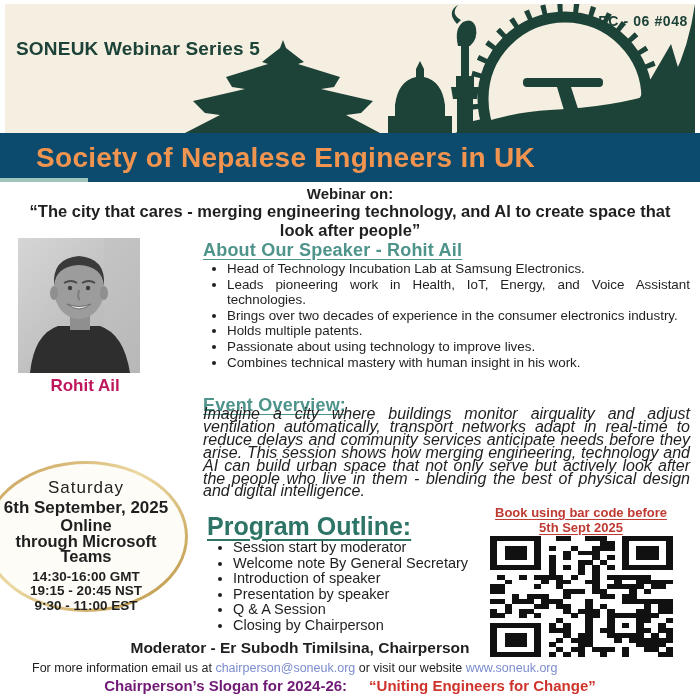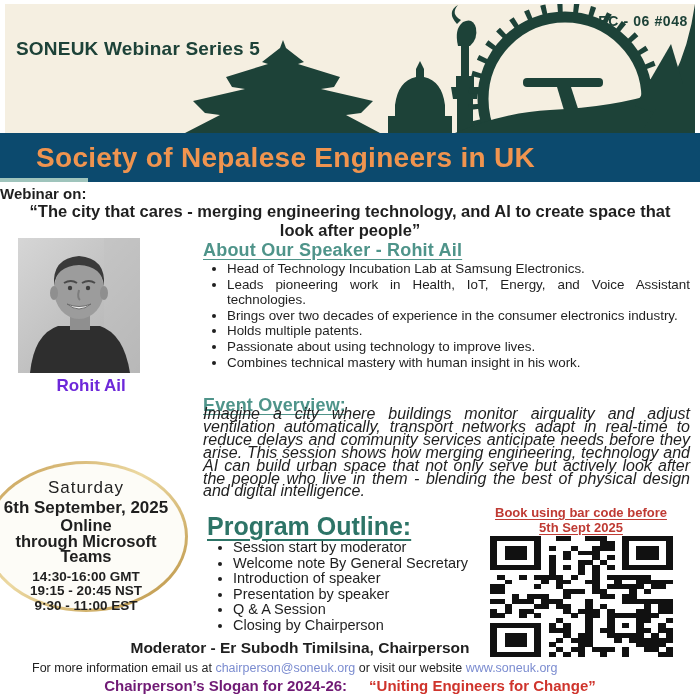--- a/index.html
+++ b/index.html
@@ -12,28 +12,28 @@
   #series-title{position:absolute;left:11px;top:34px;font-size:19px;font-weight:bold;color:#1d4238;letter-spacing:.2px;}
   #issue-code{position:absolute;right:7px;top:9px;font-size:14px;font-weight:bold;color:#1d4238;letter-spacing:.6px;}
 
   
   #banner{position:absolute;left:0;top:133px;width:700px;height:49px;background:#0c4a6e;
           display:flex;align-items:center;justify-content:flex-start;padding-left:36px;}
   #banner .txt{font-size:28px;font-weight:bold;color:#f0944f;letter-spacing:.3px;white-space:nowrap;}
   #banner-edge{position:absolute;left:0;top:178px;width:88px;height:4px;background:#9fc4bc;}
 
   
-  #webinar-label{position:absolute;left:0;top:185px;width:700px;text-align:left;font-size:15px;font-weight:bold;}
+  #webinar-label{position:absolute;left:0;top:185px;width:700px;text-align:center;font-size:15px;font-weight:bold;}
   #webinar-title{position:absolute;left:12px;top:202px;width:676px;text-align:center;
                  font-size:16.5px;font-weight:bold;line-height:1.13;}
 
   
   #photo{position:absolute;left:18px;top:238px;width:122px;height:135px;overflow:hidden;}
-  #speaker-name{position:absolute;left:12px;top:376px;width:158px;text-align:center;
-                font-size:17px;font-weight:bold;color:#6d28d9;}
+  #speaker-name{position:absolute;left:6px;top:376px;width:158px;text-align:center;
+                font-size:17px;font-weight:bold;color:#be185d;}
 
   
   .sec-head{position:absolute;font-size:18px;font-weight:bold;color:#4f948a;
             text-decoration:underline;text-underline-offset:3px;letter-spacing:.2px;}
   #about-heading{left:203px;top:240px;text-align:right;}
   #overview-heading{left:203px;top:395px;}
 
   #about-list{position:absolute;left:203px;top:261px;width:487px;}
   #about-list ul{margin:0;padding-left:24px;}
   #about-list li{font-size:13.4px;line-height:15.6px;text-align:justify;}

